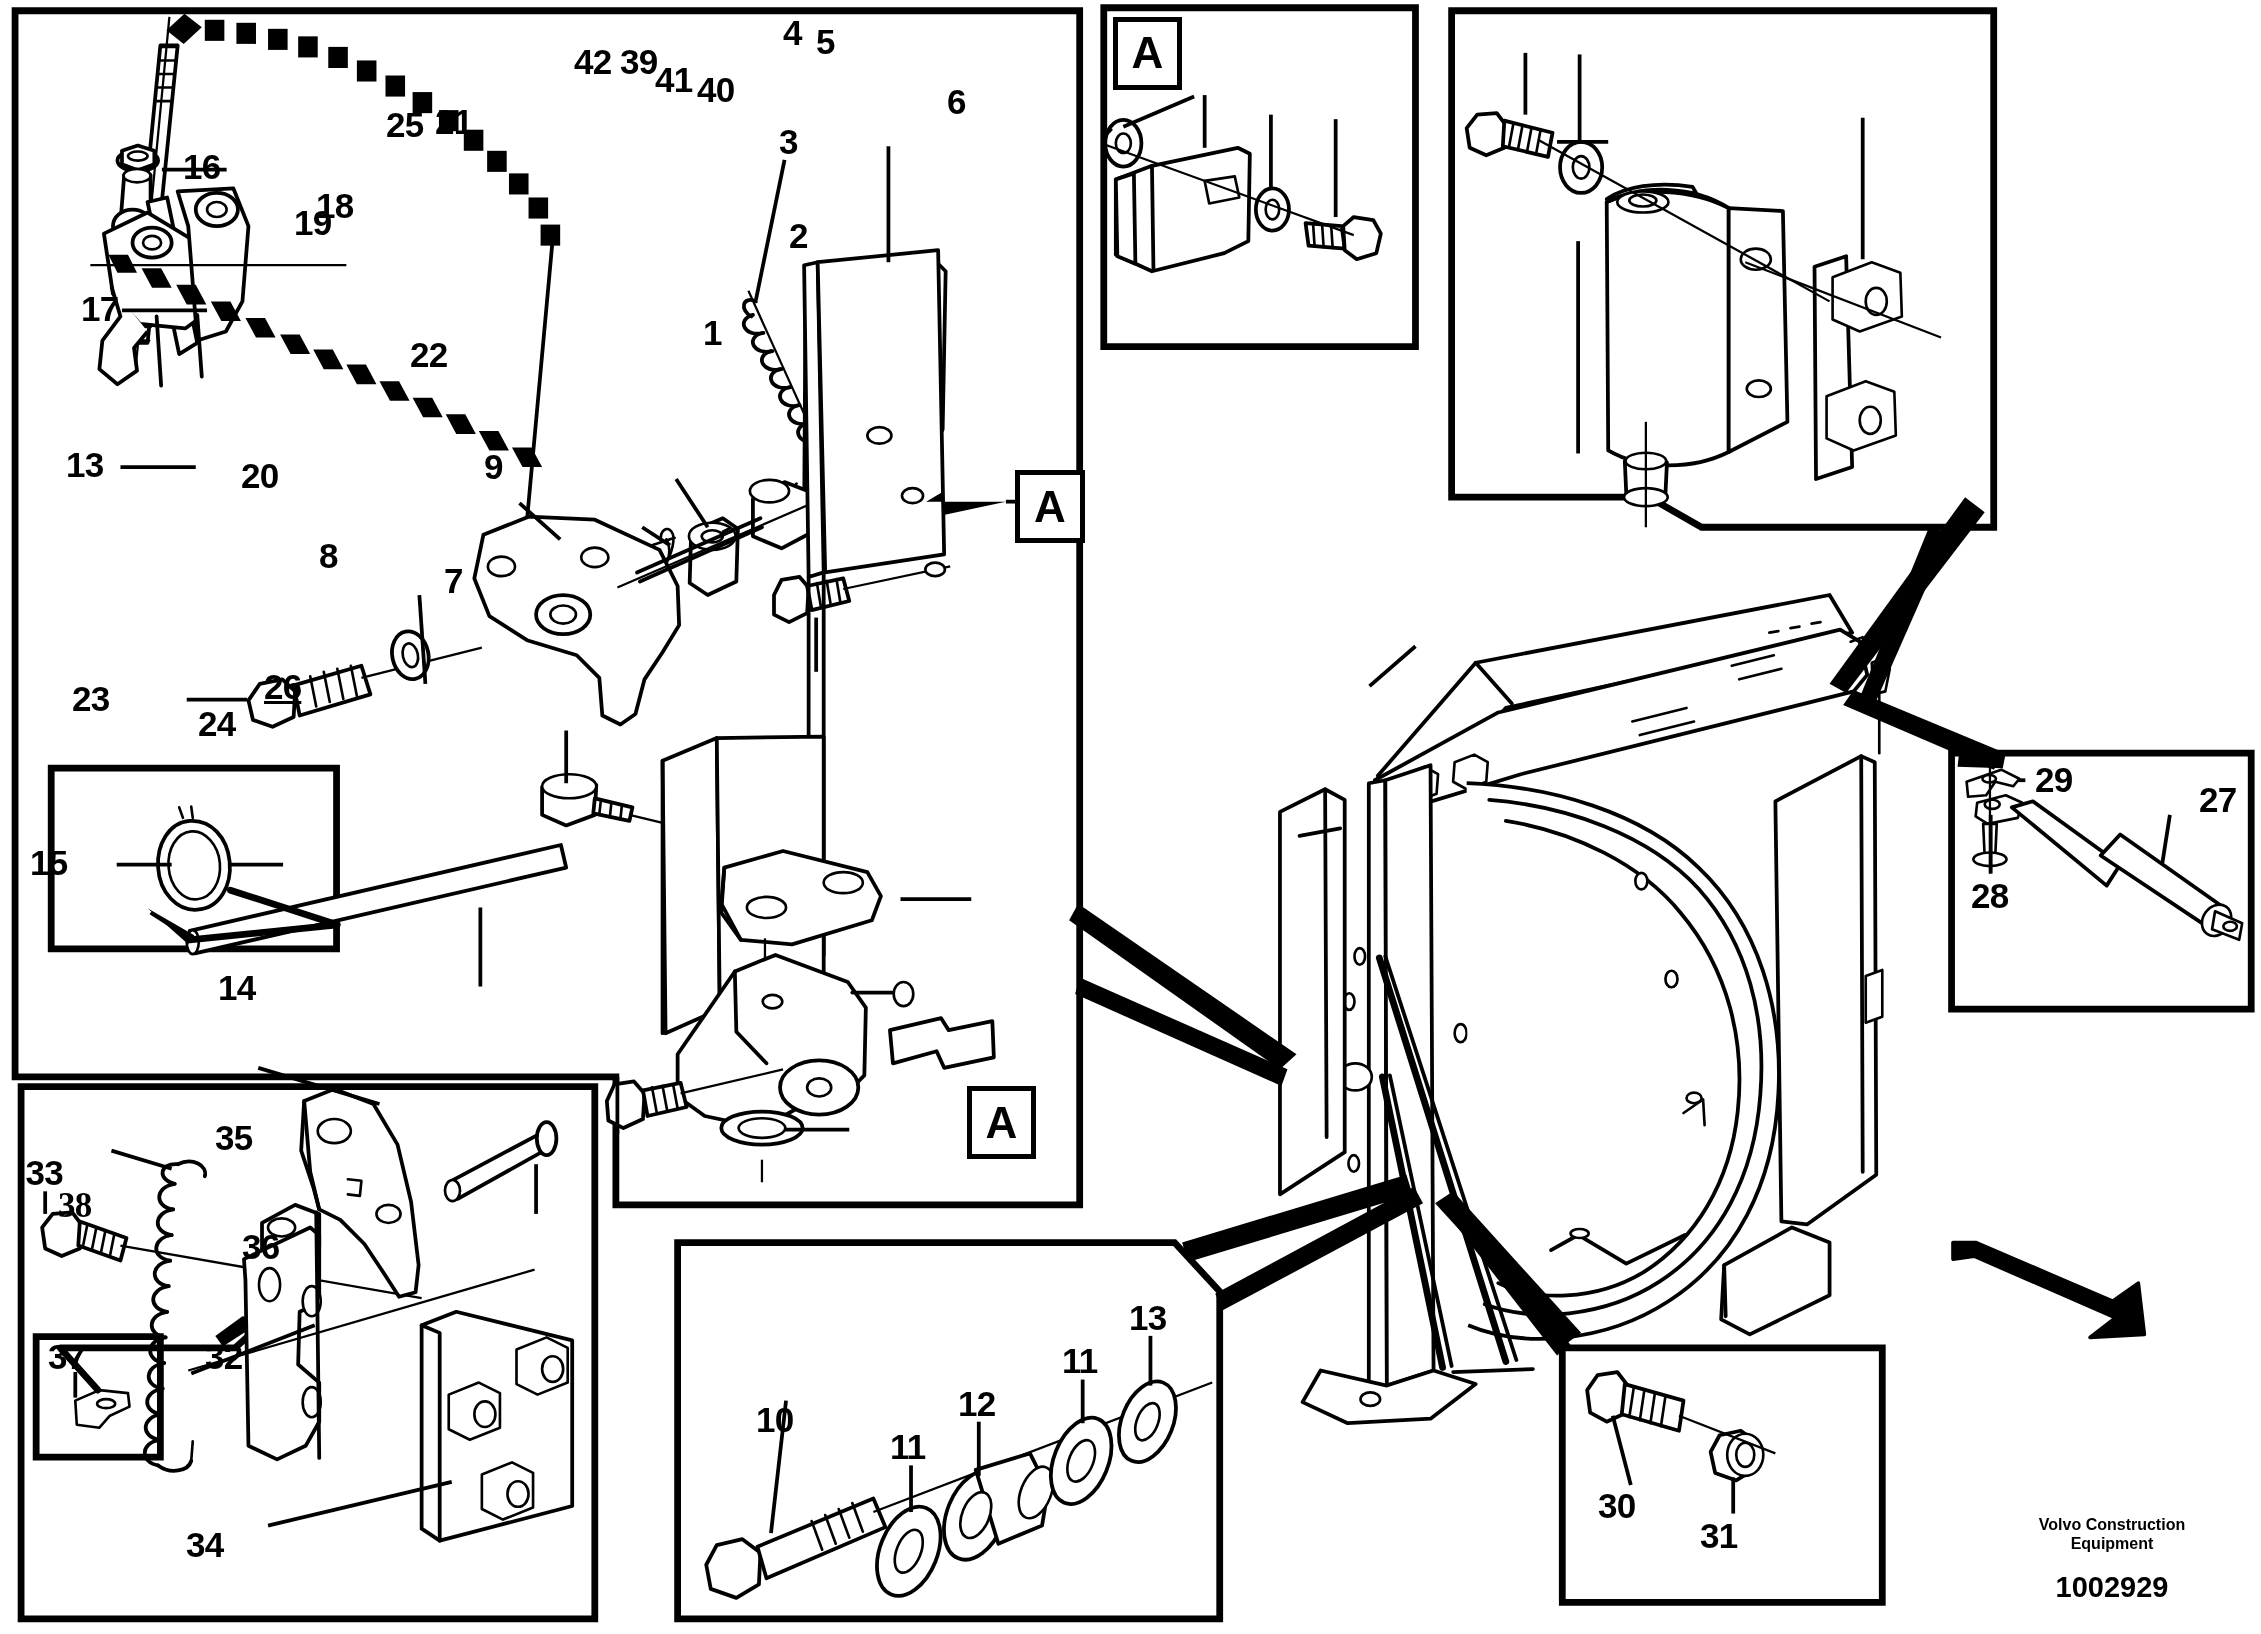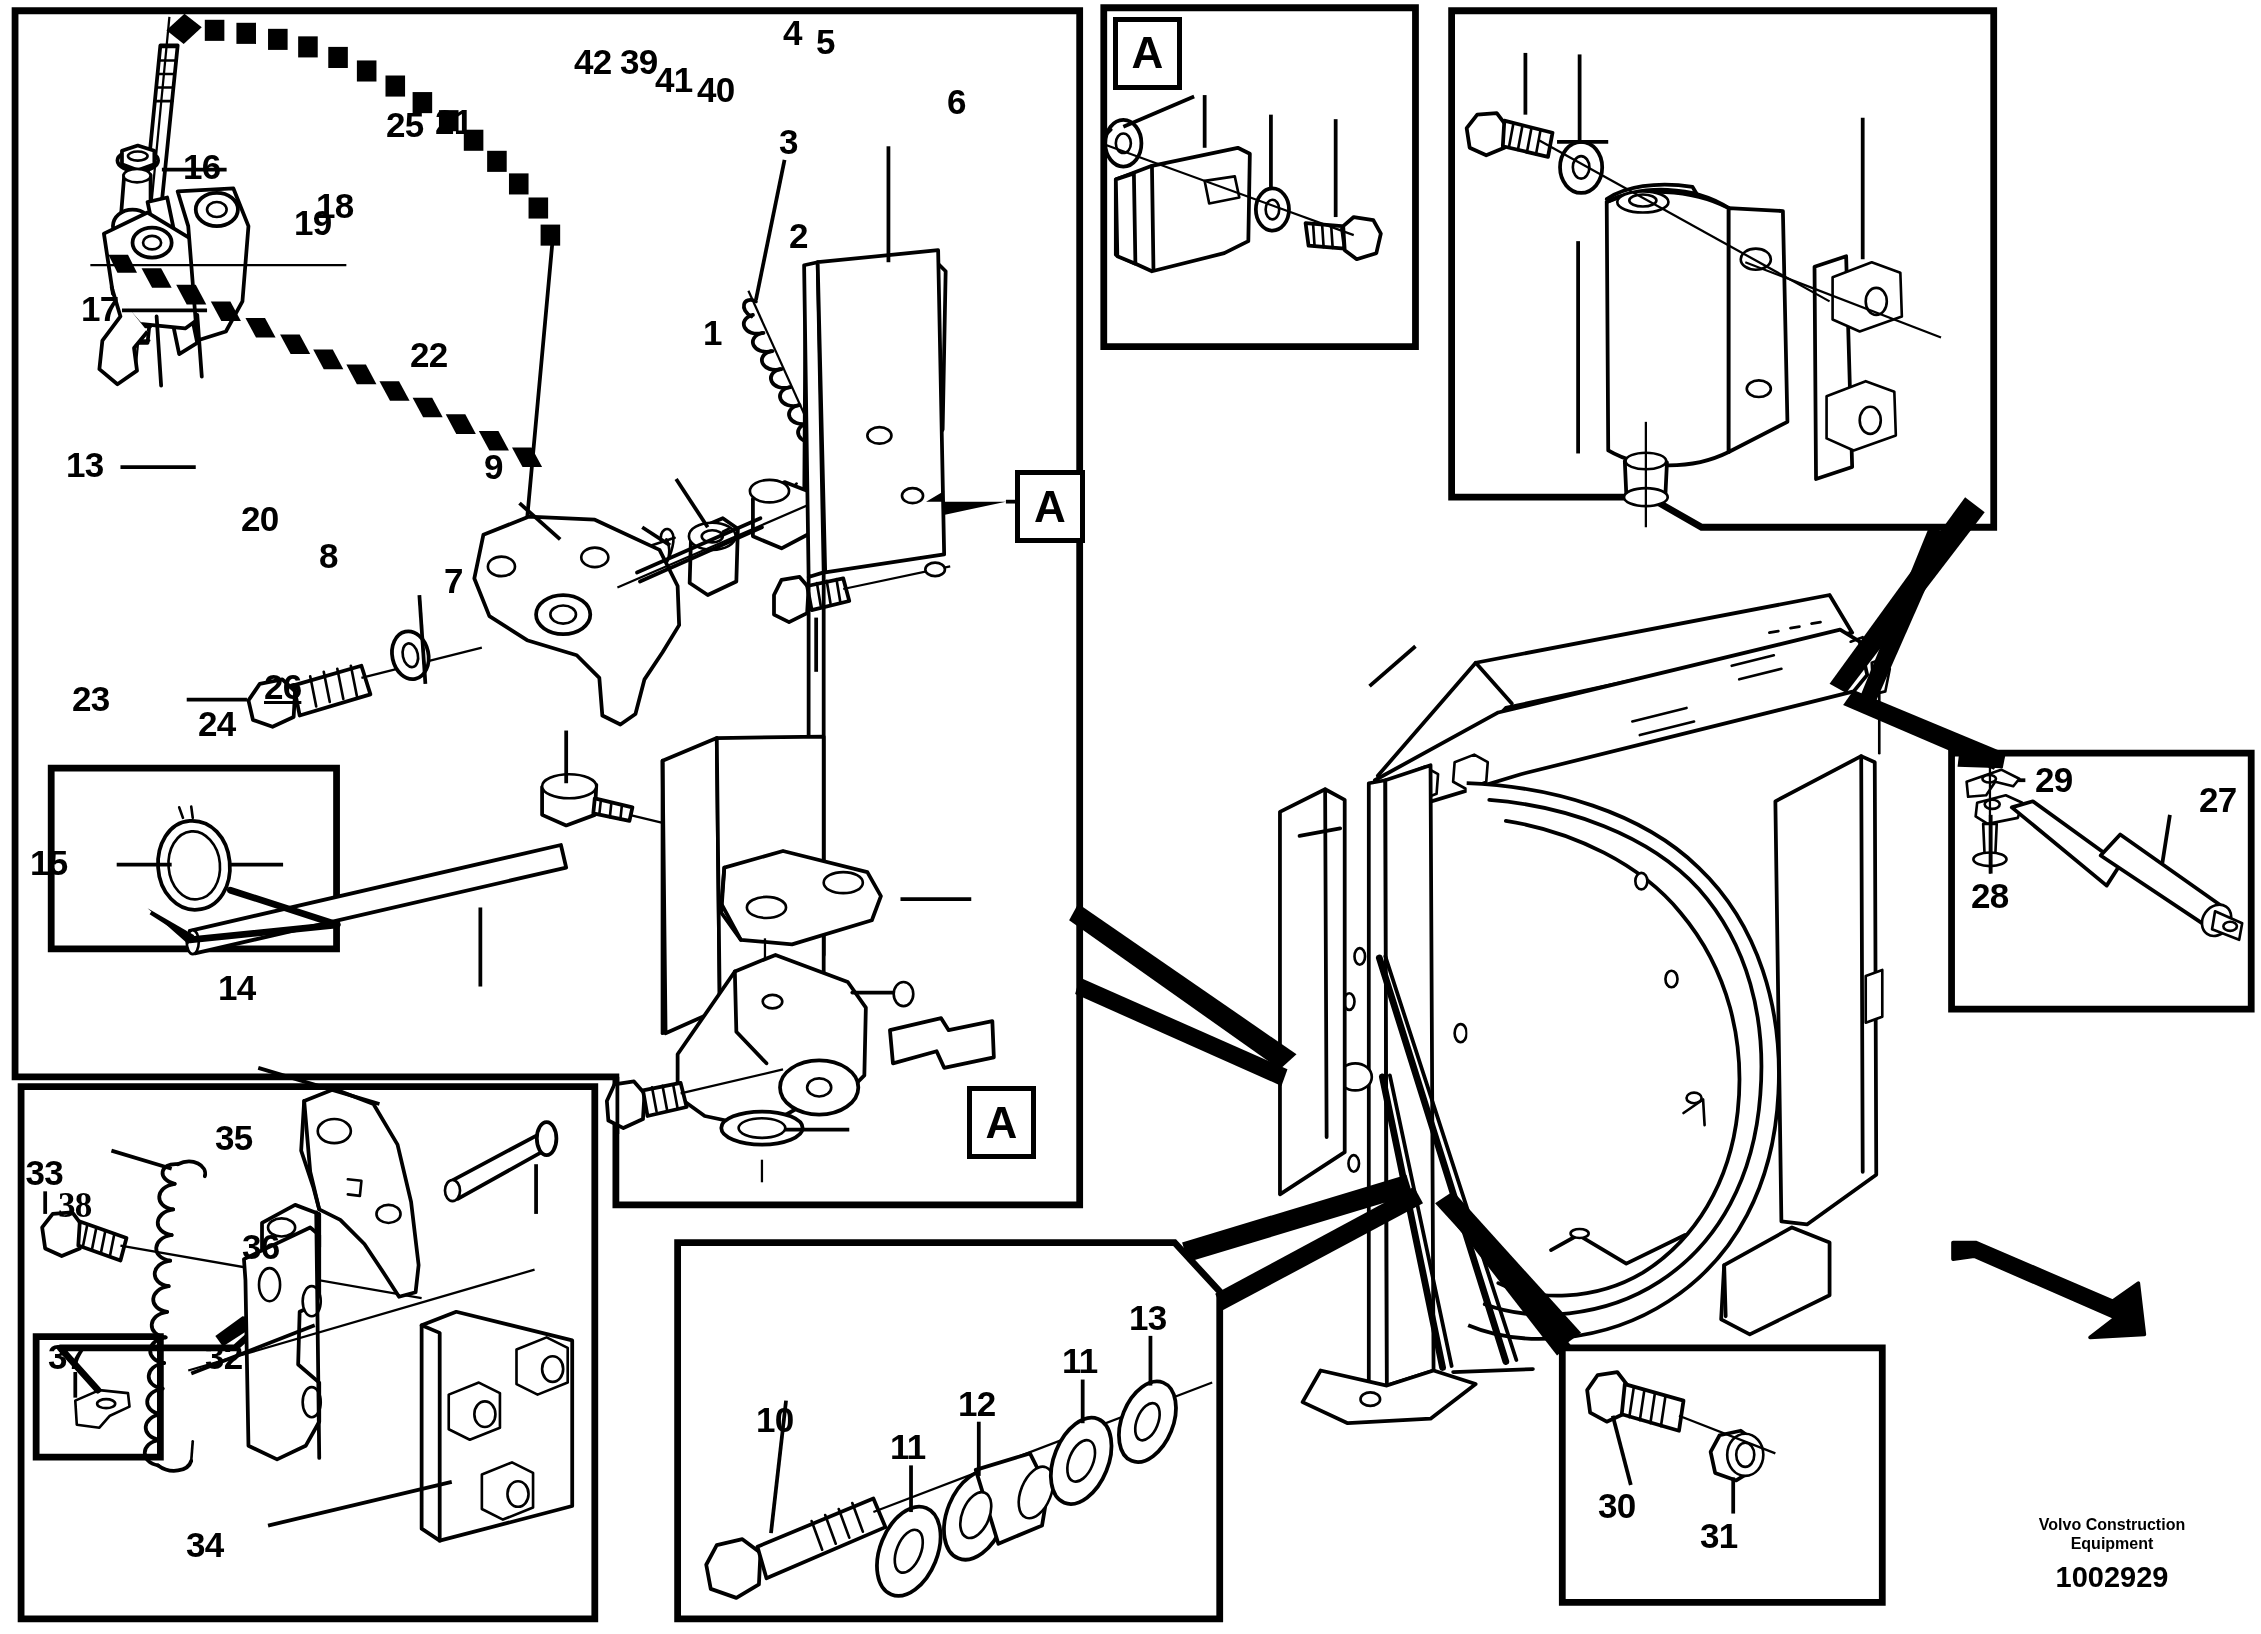--- a/index.html
+++ b/index.html
@@ -5,21 +5,21 @@
   html,body{margin:0;padding:0;background:#ffffff;}
   body{font-family:"Liberation Sans",sans-serif;}
   #sheet{position:relative;width:2261px;height:1635px;background:#fff;overflow:hidden;}
   svg.layer{position:absolute;left:0;top:0;width:2261px;height:1635px;}
   .callnum{position:absolute;font-family:"Liberation Sans",sans-serif;font-weight:bold;color:#000;
            font-size:35px;line-height:35px;white-space:nowrap;letter-spacing:-0.8px;}
   .abox{position:absolute;border:5.3px solid #000;background:#fff;display:flex;align-items:center;justify-content:center;
         font-family:"Liberation Sans",sans-serif;font-weight:bold;font-size:44px;color:#000;}
   .footer{position:absolute;text-align:center;font-family:"Liberation Sans",sans-serif;color:#000;}
   .footer .brand{font-size:16px;font-weight:bold;line-height:19px;}
-  .footer .docnum{font-size:29px;font-weight:bold;line-height:35px;margin-top:7px;}
+  .footer .docnum{font-size:29px;font-weight:bold;line-height:35px;margin-top:17px;}
 </style>
 </head>
 <body>
 
 <div id="sheet">
 
   <svg class="layer" viewBox="0 0 3003 2171">
     <g fill="none" stroke="#000" stroke-width="9" stroke-linejoin="miter">
 
       <path d="M 20 14 L 1434 14 L 1434 1600 L 818 1600 L 818 1430 L 20 1430 Z"></path>
@@ -656,21 +656,21 @@
   </svg>
 
   <div class="callnum" style="left:183px;top:149px;">16</div>
   <div class="callnum" style="left:81px;top:291px;">17</div>
   <div class="callnum" style="left:66px;top:447px;">13</div>
   <div class="callnum" style="left:72px;top:681px;">23</div>
   <div class="callnum" style="left:198px;top:706px;">24</div>
   <div class="callnum" style="left:30px;top:845px;">15</div>
   <div class="callnum" style="left:218px;top:970px;">14</div>
   <div class="callnum" style="left:264px;top:669px;text-decoration:underline;">26</div>
-  <div class="callnum" style="left:241px;top:458px;margin-top:43px;">20</div>
+  <div class="callnum" style="left:241px;top:458px;">20</div>
   <div class="callnum" style="left:294px;top:205px;">19</div>
   <div class="callnum" style="left:316px;top:188px;">18</div>
   <div class="callnum" style="left:386px;top:107px;">25</div>
   <div class="callnum" style="left:435px;top:104px;">21</div>
   <div class="callnum" style="left:410px;top:337px;">22</div>
   <div class="callnum" style="left:484px;top:449px;">9</div>
   <div class="callnum" style="left:444px;top:563px;">7</div>
   <div class="callnum" style="left:319px;top:538px;">8</div>
   <div class="callnum" style="left:703px;top:315px;">1</div>
 

